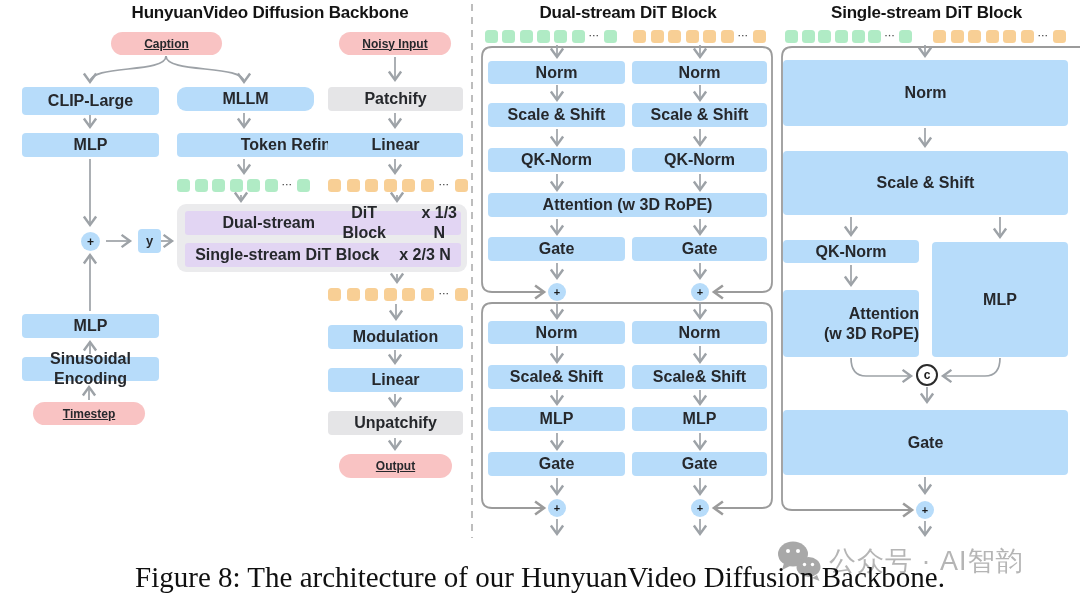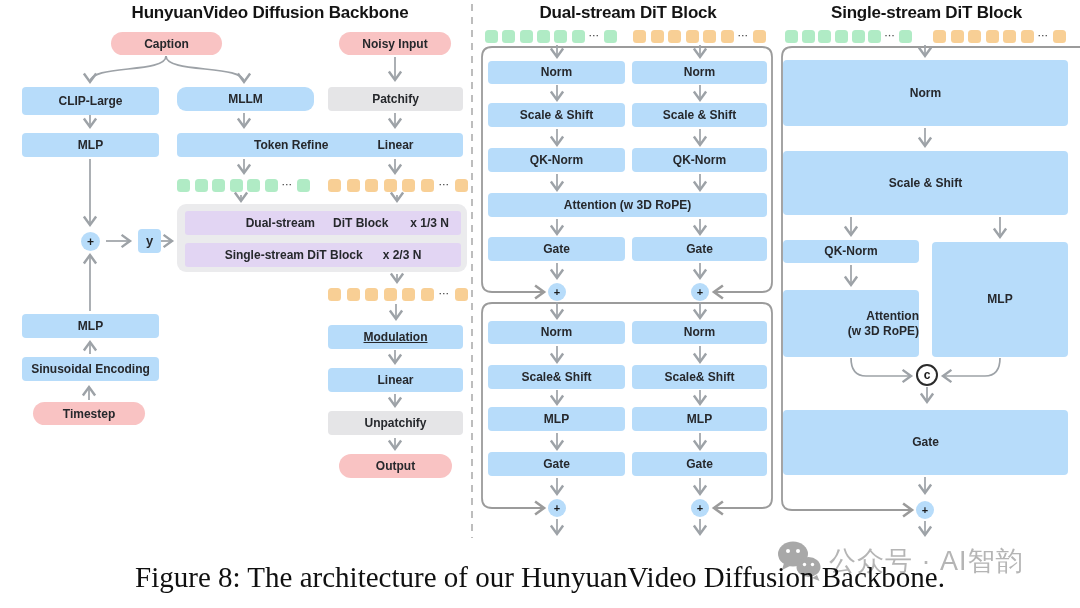--- a/index.html
+++ b/index.html
@@ -4,24 +4,24 @@
 <style>
   :root{
     --blue:#b7dcfa; --pink:#f9c3c3; --graybox:#e5e5e7; --purple:#e2d5f3;
     --container:#ebebed; --green:#b0ebc5; --orange:#f8cf95; --arrow:#9da2a7;
     --txt:#26282c; --wm:#b5b5b5;
   }
   html,body{margin:0;padding:0;}
   body{font-family:"Liberation Sans",sans-serif;background:#fff;}
   .stage{position:relative;width:1080px;height:608px;background:#fff;overflow:hidden;}
   .title{position:absolute;font-weight:700;font-size:17px;color:#141414;text-align:center;letter-spacing:-0.2px;}
-  .bx{position:absolute;background:var(--blue);border-radius:4px;display:flex;align-items:center;justify-content:center;font-weight:700;font-size:12px;color:var(--txt);text-align:center;line-height:1.25;}
+  .bx{position:absolute;background:var(--blue);border-radius:4px;display:flex;align-items:center;justify-content:center;font-weight:700;font-size:16px;color:var(--txt);text-align:center;line-height:1.25;}
   .gy{background:var(--graybox);}
   .pp{background:var(--purple);border-radius:3px;}
-  .pill{position:absolute;background:var(--pink);border-radius:12px;display:flex;align-items:center;justify-content:center;font-weight:700;font-size:12px;color:var(--txt);}
+  .pill{position:absolute;background:var(--pink);border-radius:12px;display:flex;align-items:center;justify-content:center;font-weight:700;font-size:12px;color:var(--txt);text-decoration:underline;}
   .circle{position:absolute;background:var(--blue);border-radius:50%;display:flex;align-items:center;justify-content:center;font-weight:700;font-size:12px;color:#1c1c1c;}
   .ccirc{position:absolute;background:#fff;border:2px solid #2b2b2b;border-radius:50%;display:flex;align-items:center;justify-content:center;font-weight:700;font-size:12px;color:#1c1c1c;box-sizing:border-box;}
   .ditwrap{position:absolute;background:var(--container);border-radius:9px;}
   .tokrow{position:absolute;display:flex;justify-content:space-between;align-items:center;height:13px;}
   .tok{width:13px;height:13px;border-radius:3.5px;flex:0 0 auto;}
   .tok.green{background:var(--green);}
   .tok.orange{background:var(--orange);}
   .ell{font-size:9px;font-weight:700;color:#4a4a4a;letter-spacing:0.5px;line-height:13px;}
   .figcap{position:absolute;left:0;top:561px;width:1080px;text-align:center;font-family:"Liberation Serif",serif;font-size:29px;color:#101010;}
   .wm{position:absolute;left:776px;top:540px;display:flex;align-items:center;gap:7px;color:var(--wm);font-size:27px;letter-spacing:1px;white-space:nowrap;}
@@ -184,21 +184,21 @@
   <div class="tokrow" style="left:328px;top:288px;width:140px;">
       <div class="tok orange"></div>
       <div class="tok orange"></div>
       <div class="tok orange"></div>
       <div class="tok orange"></div>
       <div class="tok orange"></div>
       <div class="tok orange"></div>
       <span class="ell">···</span>
       <div class="tok orange"></div>
     </div>
-  <div class="bx" style="left:328px;top:325px;width:135px;height:24px;text-decoration:underline;">Modulation</div>
+  <div class="bx" style="left:328px;top:325px;width:135px;height:24px;">Modulation</div>
   <div class="bx" style="left:328px;top:368px;width:135px;height:24px;">Linear</div>
   <div class="bx gy" style="left:328px;top:411px;width:135px;height:24px;">Unpatchify</div>
   <div class="pill" style="left:339px;top:454px;width:113px;height:24px;">Output</div>
 
   <div class="tokrow" style="left:485px;top:30px;width:132px;">
       <div class="tok green"></div>
       <div class="tok green"></div>
       <div class="tok green"></div>
       <div class="tok green"></div>
       <div class="tok green"></div>

